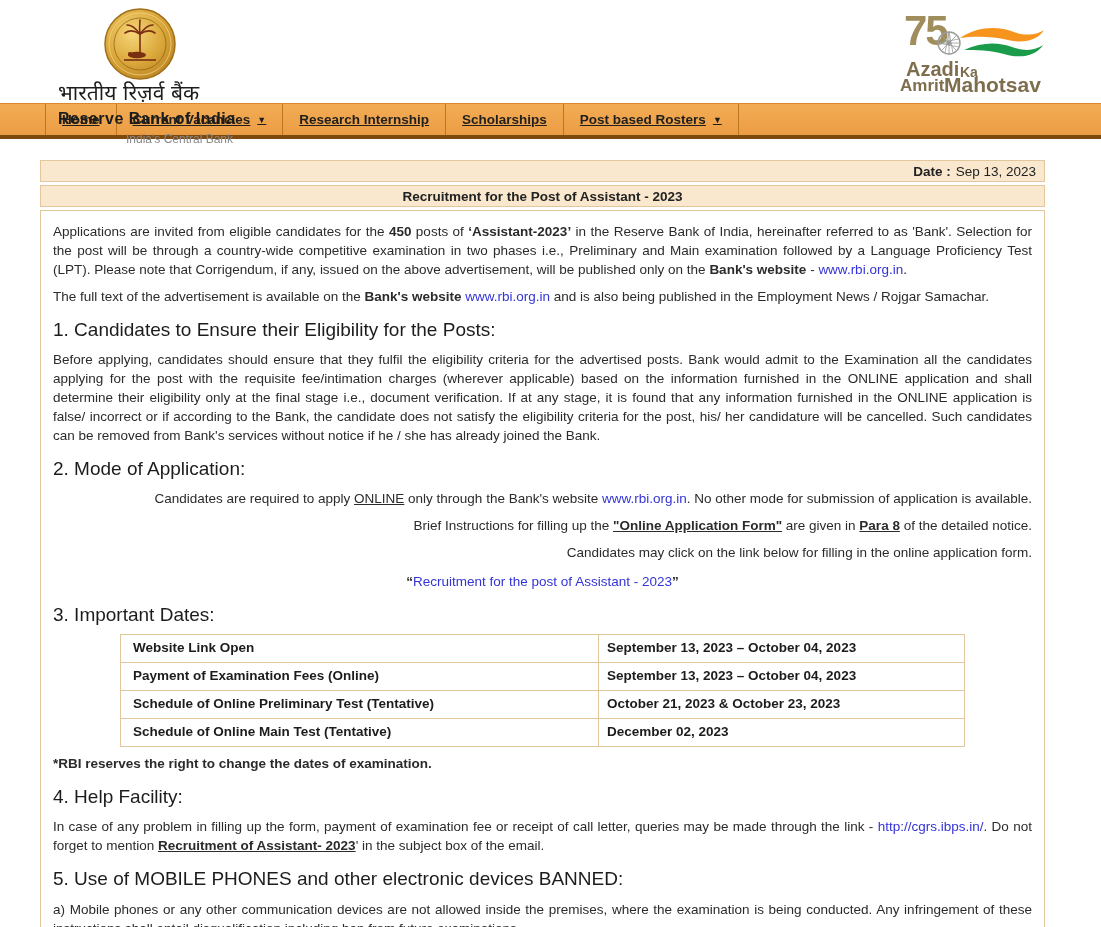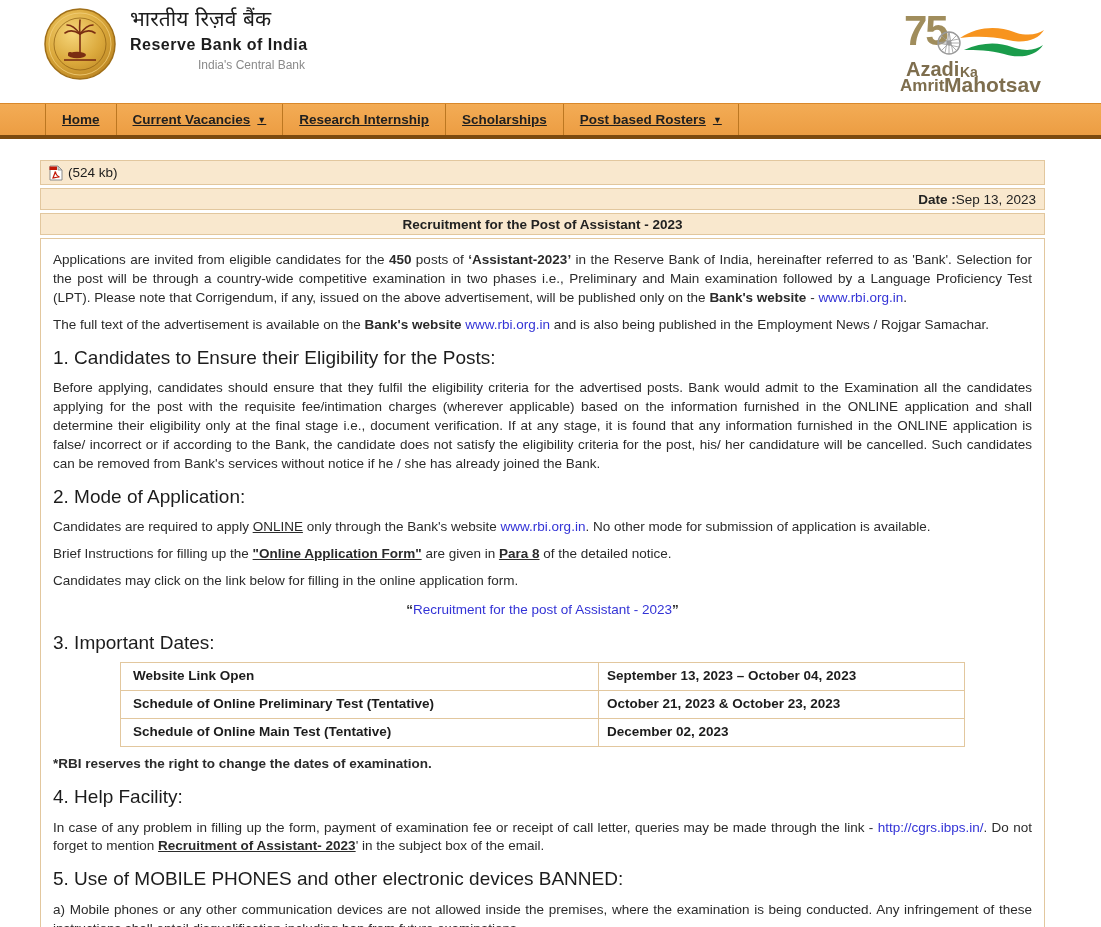--- a/index.html
+++ b/index.html
@@ -12,21 +12,21 @@
     --link:#3333D6;
     --ink:#222;
     --khaki:#8A7851;
   }
   *{box-sizing:border-box;}
   html,body{margin:0;padding:0;}
   body{width:1101px;height:927px;background:#fff;font-family:"Liberation Sans",sans-serif;color:var(--ink);overflow:hidden;}
 
   
   .site-header{position:relative;height:103px;background:#fff;}
-  .rbi-brand{position:absolute;left:44px;top:6px;display:flex;align-items:flex-start;}
+  .rbi-brand{position:absolute;left:44px;top:6px;display:flex;align-items:center;flex-direction:column;}
   .rbi-seal{width:72px;height:72px;margin-top:2px;}
   .rbi-titles{margin-left:14px;}
   .rbi-hindi{font-family:"DejaVu Sans",sans-serif;font-size:21px;color:#1c1c1c;line-height:26px;}
   .rbi-eng{font-size:16px;font-weight:bold;color:#1c1c1c;line-height:25px;letter-spacing:.5px;}
   .rbi-tag{font-size:12px;color:#8a8a8a;margin-left:68px;line-height:17px;}
   .azadi{position:absolute;right:51px;top:6px;width:150px;height:92px;color:var(--khaki);}
   .azadi .n75{position:absolute;left:4px;top:4px;font-size:42px;font-weight:bold;letter-spacing:-2px;color:#A08D5C;line-height:1;}
   .azadi .chakra{position:absolute;left:36px;top:24px;}
   .azadi .flag{position:absolute;left:58px;top:18px;}
   .azadi .l-azadi{position:absolute;left:6px;top:52px;font-size:20px;font-weight:bold;color:#7E6E4E;}
@@ -40,26 +40,26 @@
   .nav-item:first-child{border-left:1px solid var(--nav-sep);}
   .nav-item .caret{font-size:9px;margin-left:7px;color:#1f1f1f;}
 
   
   .panel{margin:21px 56px 0 40px;width:1005px;}
   .panel-row{background:var(--cream);border:1px solid var(--tan-border);margin-bottom:3px;font-size:13.5px;display:flex;align-items:center;}
   .row-file{height:25px;padding:0 8px;}
   .row-file .size-label{margin-left:5px;color:#1c1c1c;}
   .row-date{height:22px;justify-content:flex-end;padding:0 8px;}
   .row-date .date-label{font-weight:bold;}
-  .row-date .date-value{}
+  .row-date .date-value{margin-left:5px;}
   .row-title{height:22px;justify-content:center;font-weight:bold;}
 
   .panel-body{background:#fff;border:1px solid var(--tan-border);border-bottom:none;min-height:688px;padding:4px 12px 10px 12px;font-size:13.5px;line-height:1.4;color:#2b2b2b;}
   .panel-body p{margin:8px 0;text-align:justify;}
-  .panel-body p.no-just{text-align:left;}
+  .panel-body p.no-just{text-align:right;}
   .panel-body h3{margin:10px 0 4px 0;font-size:19px;font-weight:normal;color:#1c1c1c;text-align:left;}
   .panel-body .center-link{text-align:center;margin:10px 0;}
   .b{font-weight:bold;}
   .u{text-decoration:underline;}
   .lnk{color:var(--link);cursor:pointer;}
 
   table.dates{border-collapse:collapse;margin:6px 0 6px 67px;width:845px;}
   table.dates td{border:1px solid var(--tan-border);font-weight:bold;font-size:13.5px;padding:4px 8px;height:25px;color:#1c1c1c;background:#fff;}
   table.dates td:first-child{width:478px;padding-left:12px;}
 
@@ -146,29 +146,20 @@
       <span>Scholarships</span>
     </div>
     <div class="nav-item">
       <span>Post based Rosters</span>
       <span class="caret">▼</span>
     </div>
   </div>
 
 <div class="panel">
 
-  <div class="panel-row row-file">
-    <svg width="14" height="16" viewBox="0 0 14 16" style="cursor:pointer;">
-      <path d="M1 1 H9 L13 5 V15 H1 Z" fill="#fff" stroke="#8a8a8a" stroke-width="1"></path>
-      <path d="M9 1 L13 5 H9 Z" fill="#d9d9d9" stroke="#8a8a8a" stroke-width="0.8"></path>
-      <rect x="0.5" y="1.5" width="7.5" height="3.5" fill="#C21807"></rect>
-      <path d="M4 13 C5 10 6 8 6.4 6.5 C6.7 8.5 8 11 10.5 12 C8 12 5.8 12.6 4 13 Z" fill="none" stroke="#C21807" stroke-width="1.2"></path>
-    </svg>
-    <span class="size-label">(524 kb)</span>
-  </div>
 
   <div class="panel-row row-date">
     <span class="date-label">Date :</span>
     <span class="date-value">Sep 13, 2023</span>
   </div>
 
   <div class="panel-row row-title">
     <span>Recruitment for the Post of Assistant - 2023</span>
   </div>
 
@@ -186,20 +177,24 @@
     <p class="center-link"><span class="b">“</span><span class="lnk">Recruitment for the post of Assistant - 2023</span><span class="b">”</span></p>
 
     <h3>3. Important Dates:</h3>
     <table class="dates">
       <tbody id="dates-tbody">
           <tr>
             <td>Website Link Open</td>
             <td>September 13, 2023 – October 04, 2023</td>
           </tr>
           <tr>
+            <td>Payment of Examination Fees (Online)</td>
+            <td>September 13, 2023 – October 04, 2023</td>
+          </tr>
+          <tr>
             <td>Schedule of Online Preliminary Test (Tentative)</td>
             <td>October 21, 2023 &amp; October 23, 2023</td>
           </tr>
           <tr>
             <td>Schedule of Online Main Test (Tentative)</td>
             <td>December 02, 2023</td>
           </tr>
         </tbody>
     </table>
     <p class="bold-note">*RBI reserves the right to change the dates of examination.</p>

